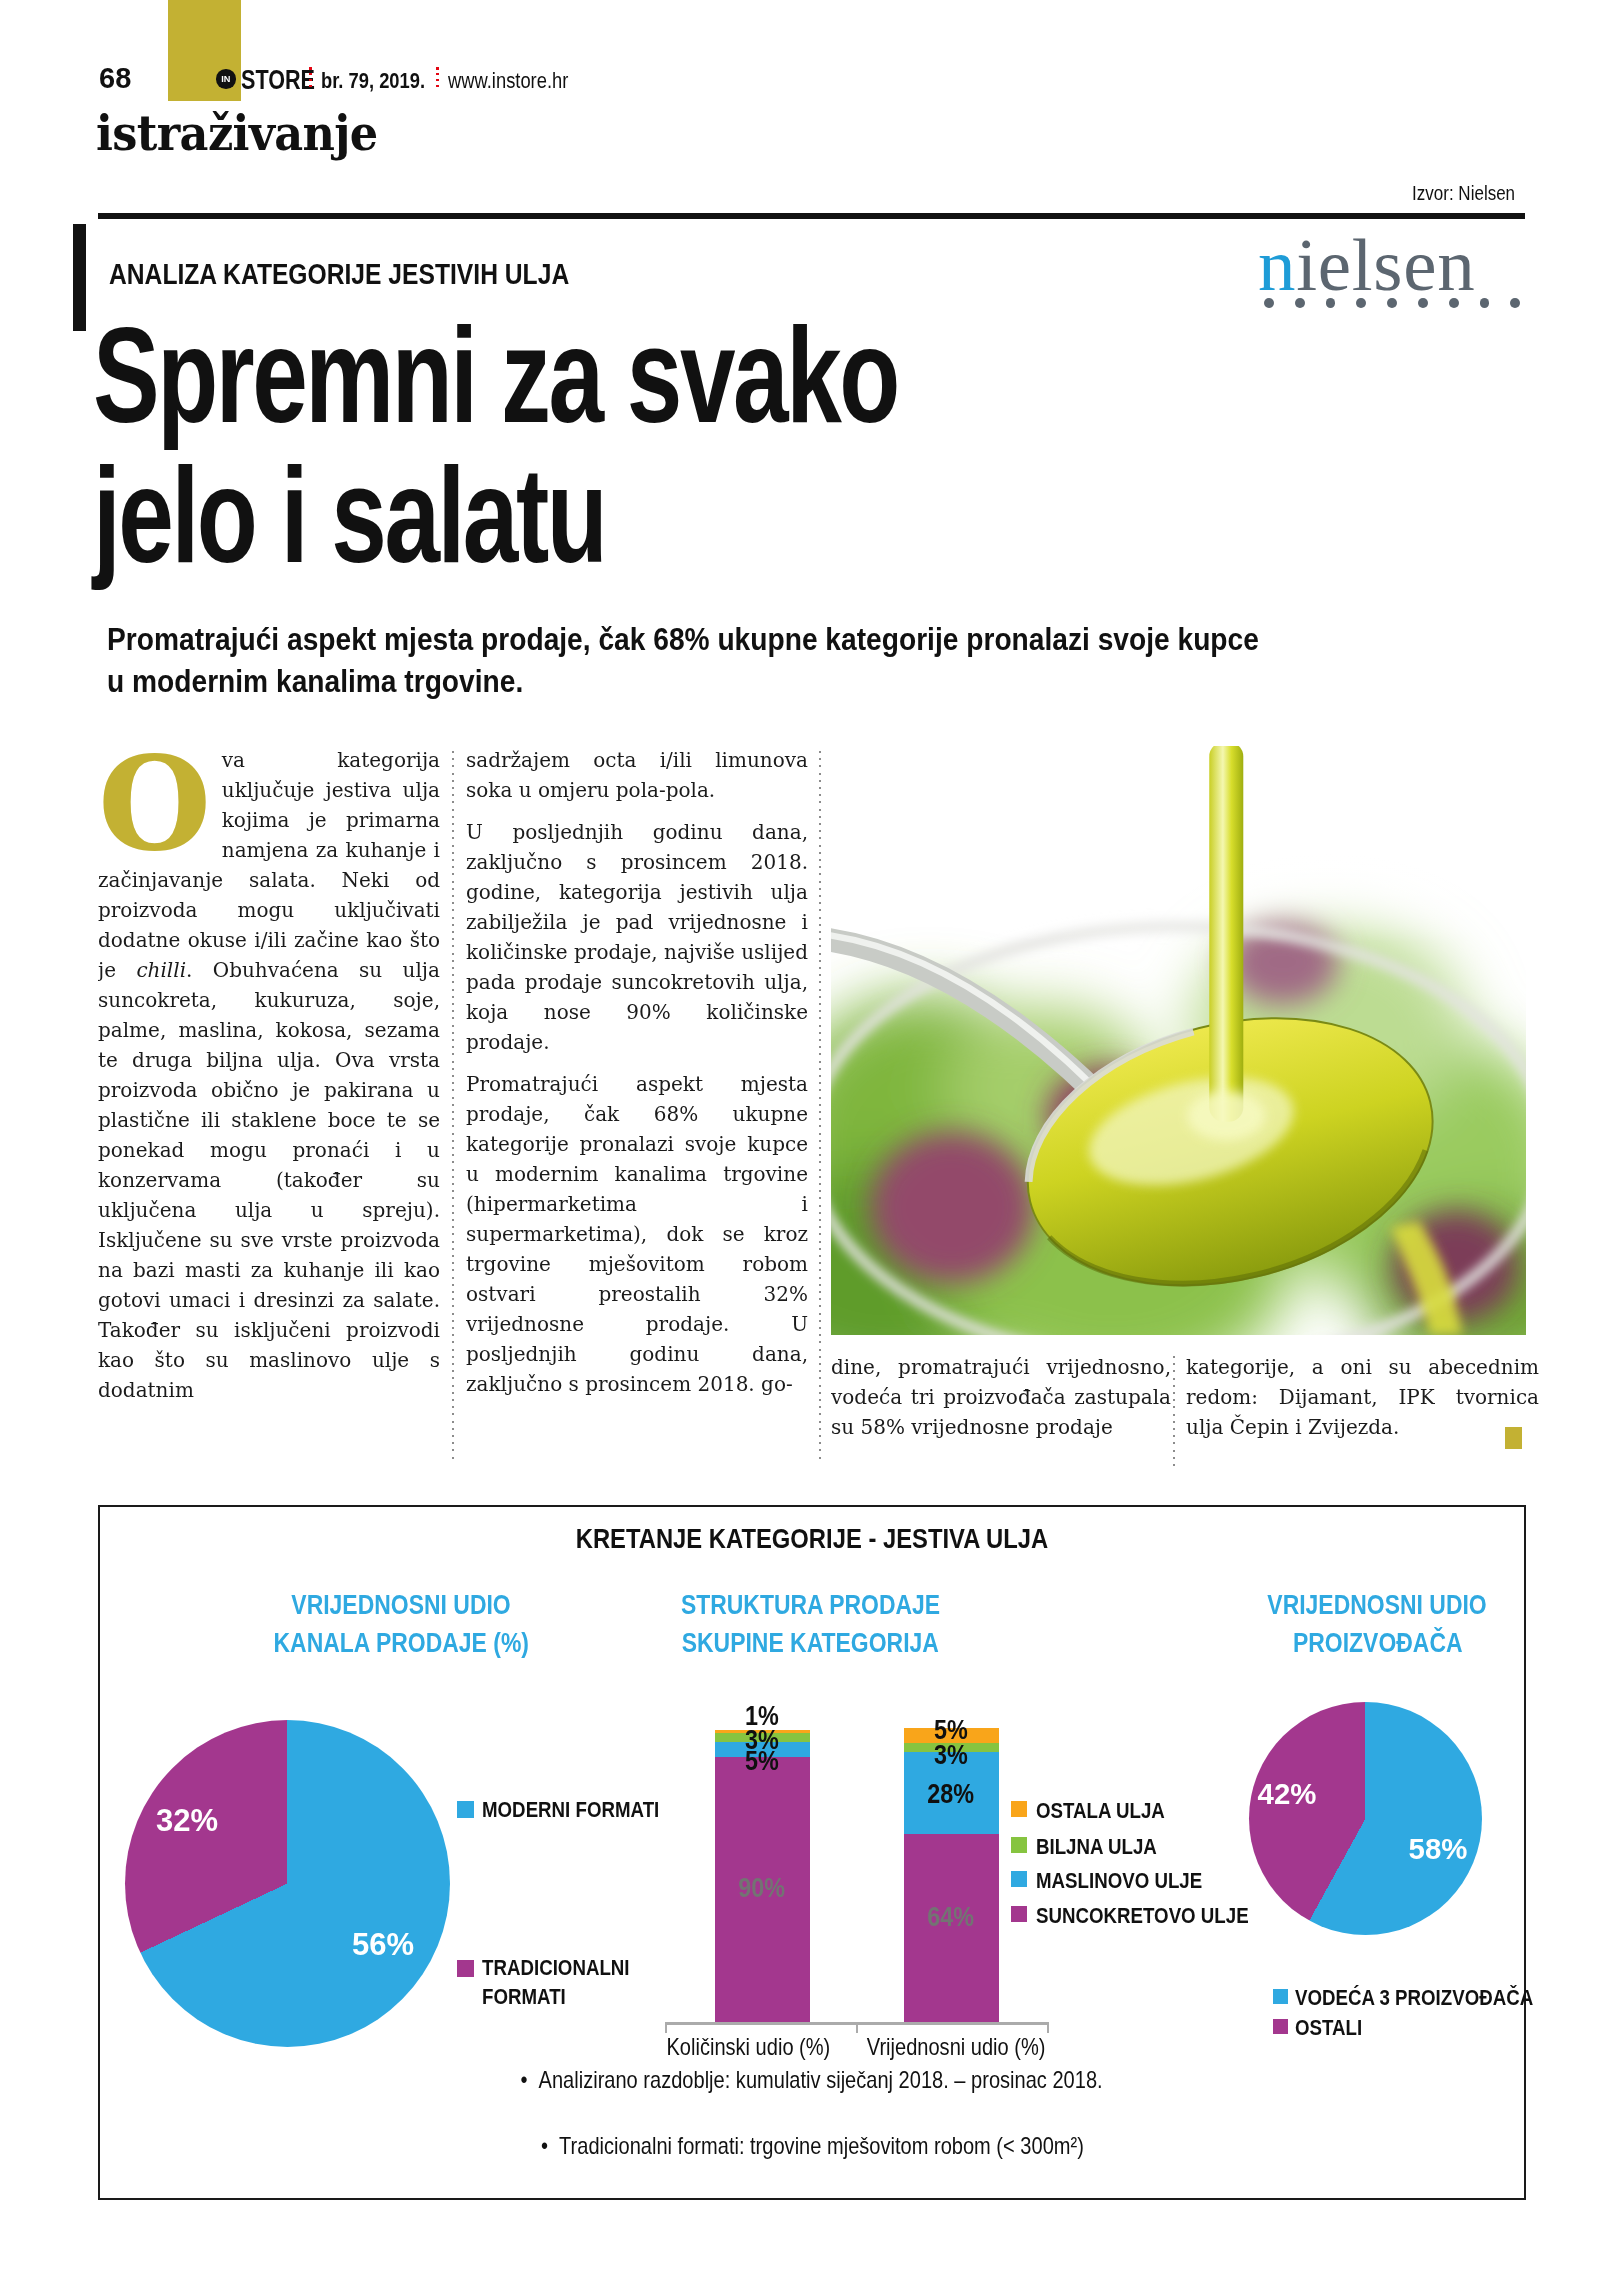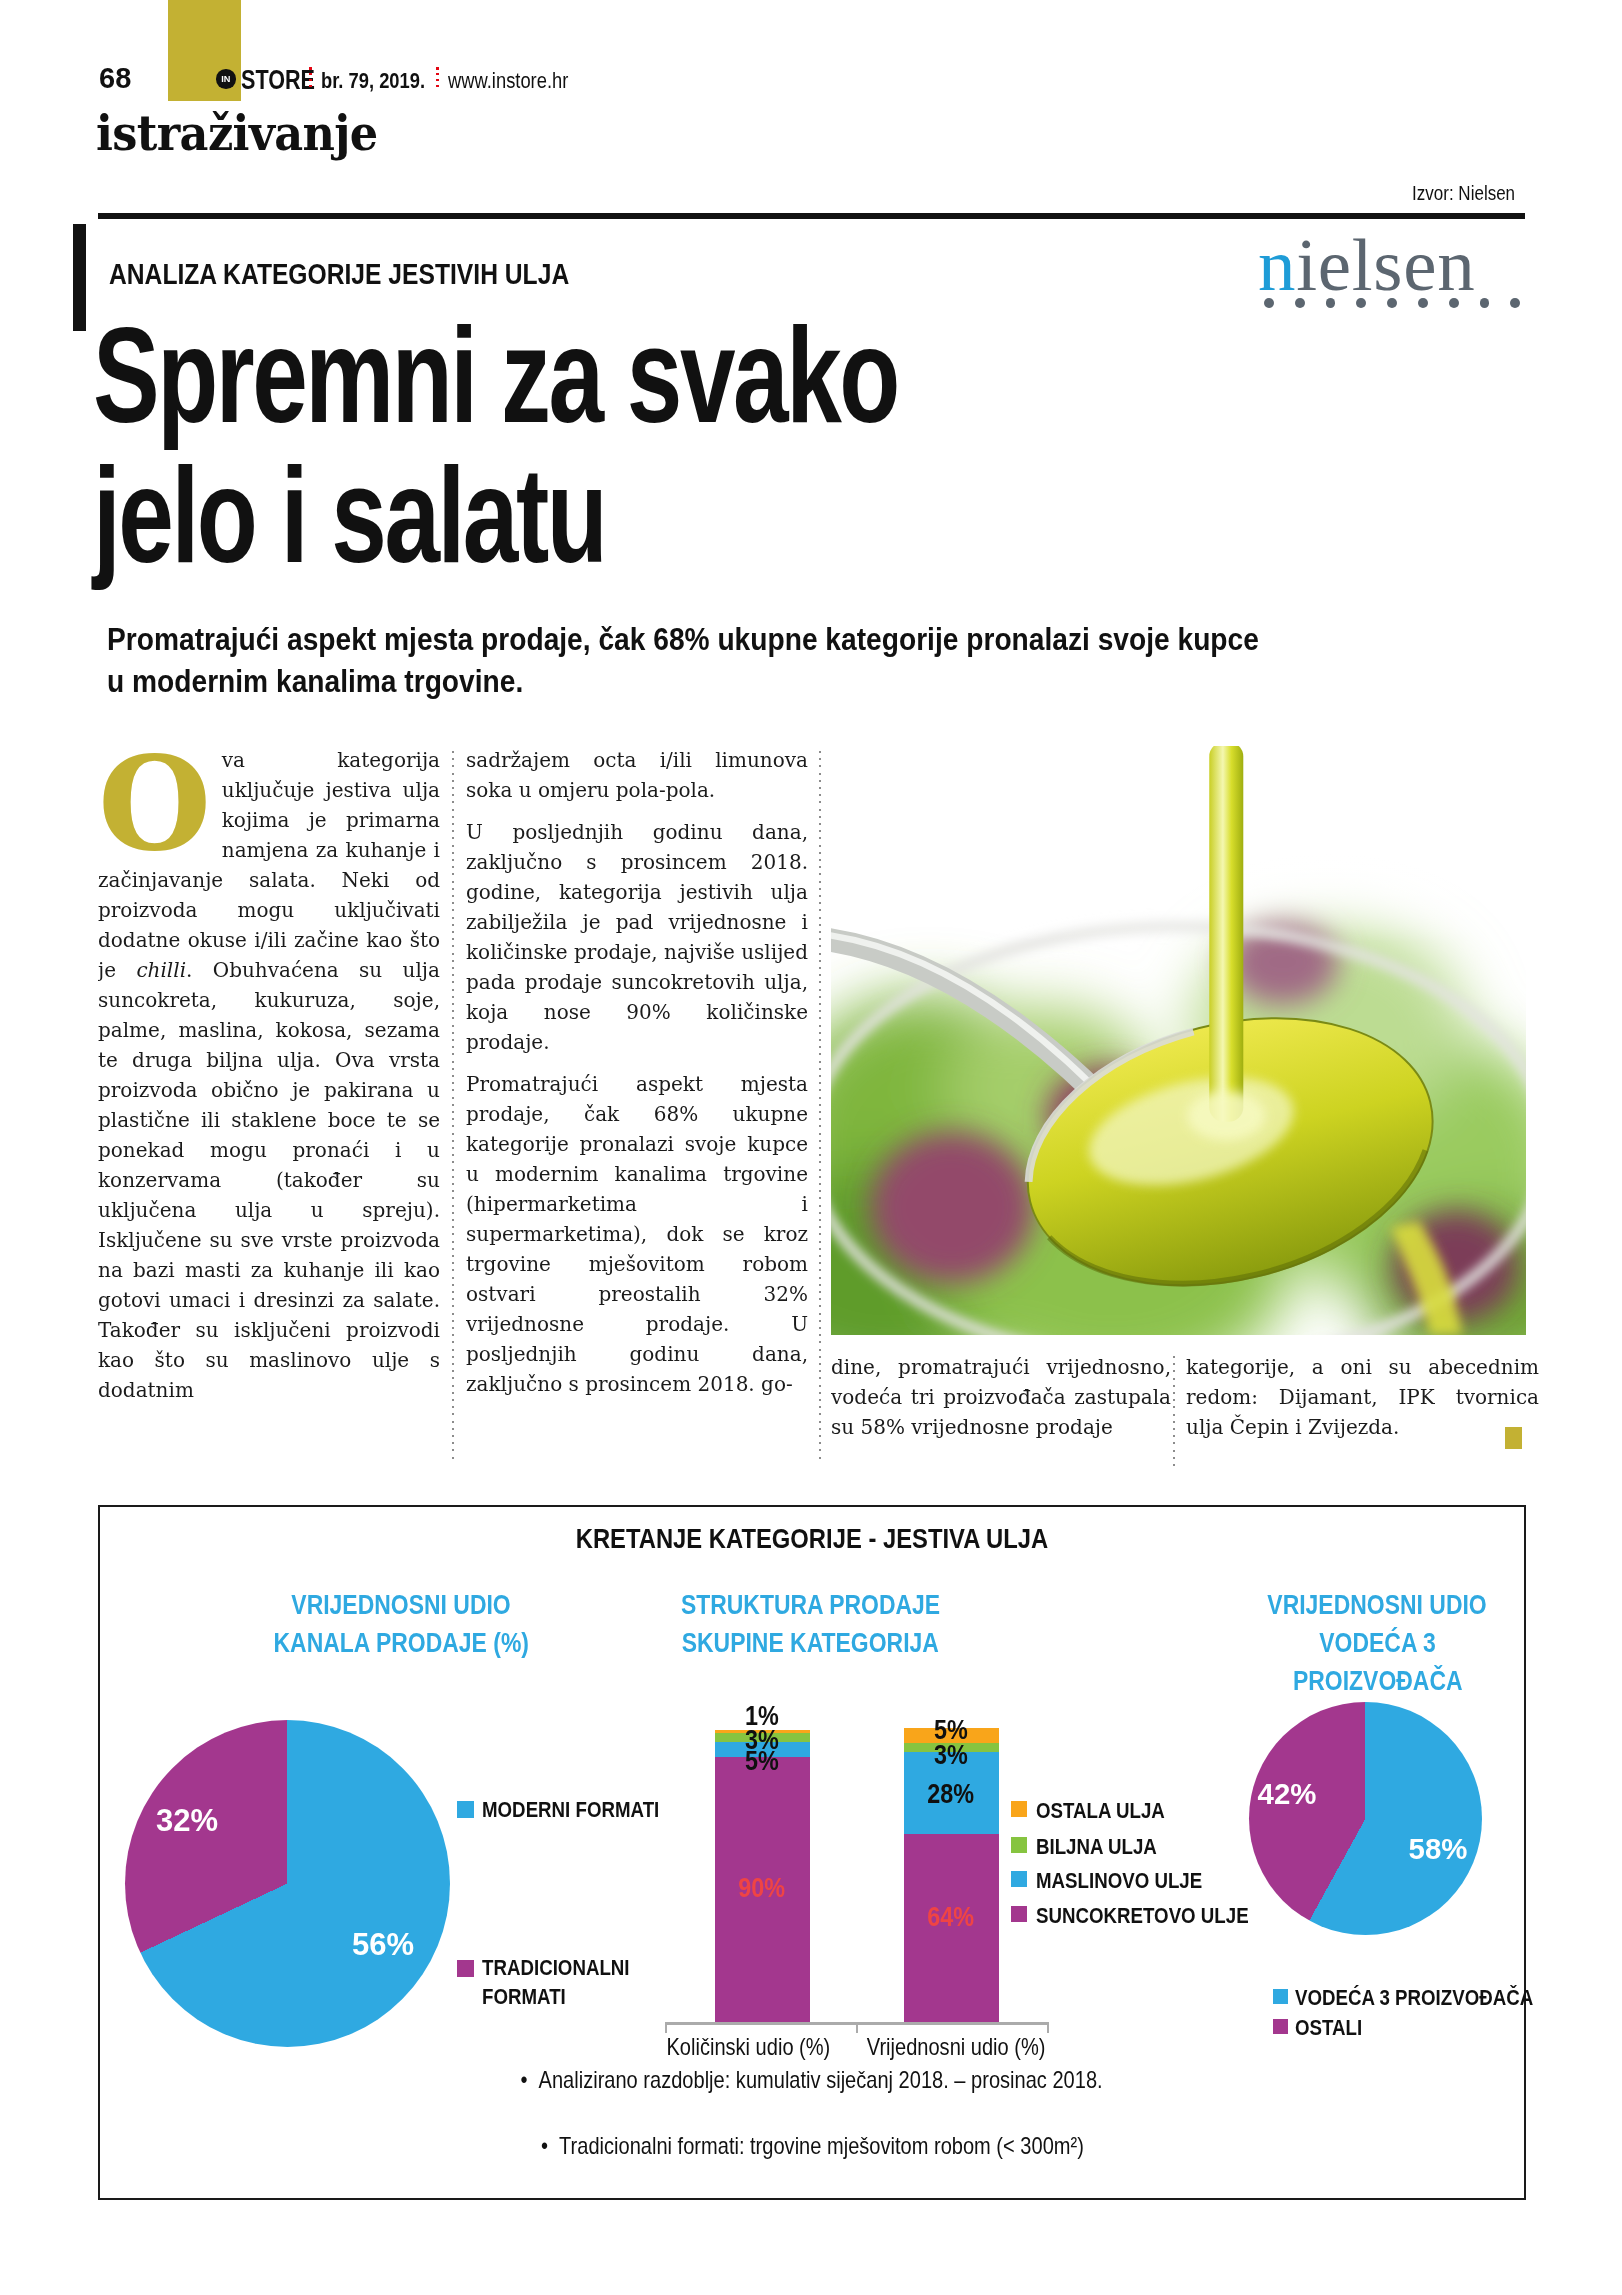--- a/index.html
+++ b/index.html
@@ -36,21 +36,21 @@
            color:#C3B133;margin:6.5px 10.5px 0 0}
   .dotsep{width:2px;background:repeating-linear-gradient(to bottom,#8c8c8c 0 2px,transparent 2px 7.2px)}
   .endsq{background:#C3B133}
   
   .chartbox{border:2px solid #1a1a1a}
   .cb-title{width:100%;text-align:center;font-size:28px;font-weight:bold}
   .cb-h{width:393px;text-align:center;font-size:27px;line-height:38px;font-weight:bold;color:#2FA9E1}
   .pie{border-radius:50%}
   .plabel{width:92px;text-align:center;font-size:31px;font-weight:bold;color:#fff}
   .blabel{width:92px;text-align:center;font-size:27.5px;font-weight:bold;color:#101010}
-  .white{color:#ef4444}
+  .white{color:#737373}
   .leg-sq{display:block}
   .leg-txt{font-size:22px;line-height:29px;font-weight:bold}
   .axis{background:#ABABAB}
   .catlab{width:196px;font-size:23.6px}
   .fnote{width:100%;text-align:center;font-size:23.6px}
   .bar{display:flex;flex-direction:column;justify-content:flex-end}
   .bar div{width:100%}
 </style>
 </head>
 <body>
@@ -188,21 +188,20 @@
     <div class="abs cb-h" style="left:105px;top:79px">
       <div><span class="cc">VRIJEDNOSNI UDIO</span></div>
       <div><span class="cc">KANALA PRODAJE (%)</span></div>
     </div>
     <div class="abs cb-h" style="left:514px;top:79px">
       <div><span class="cc">STRUKTURA PRODAJE</span></div>
       <div><span class="cc">SKUPINE KATEGORIJA</span></div>
     </div>
     <div class="abs cb-h" style="left:1081px;top:79px">
       <div><span class="cc">VRIJEDNOSNI UDIO</span></div>
-      <div><span class="cc">VODEĆA 3</span></div>
       <div><span class="cc">PROIZVOĐAČA</span></div>
     </div>
 
     <div class="abs pie" style="left: 25px; top: 213px; width: 325px; height: 327px; background: conic-gradient(rgb(47, 169, 225) 0deg, rgb(47, 169, 225) 244.8deg, rgb(163, 55, 142) 244.8deg, rgb(163, 55, 142) 360deg);"></div>
     <div class="abs plabel" style="left:41px;top:296px">32%</div>
     <div class="abs plabel" style="left:237px;top:420px">56%</div>
 
     <div class="abs leg-sq" style="left: 357px; top: 294px; width: 17px; height: 17px; background: rgb(47, 169, 225);"></div>
     <div class="abs leg-txt" style="left:382px;top:288px;width:164px"><span class="cl">MODERNI FORMATI</span></div>
     <div class="abs leg-sq" style="left: 357px; top: 453px; width: 17px; height: 17px; background: rgb(163, 55, 142);"></div>

